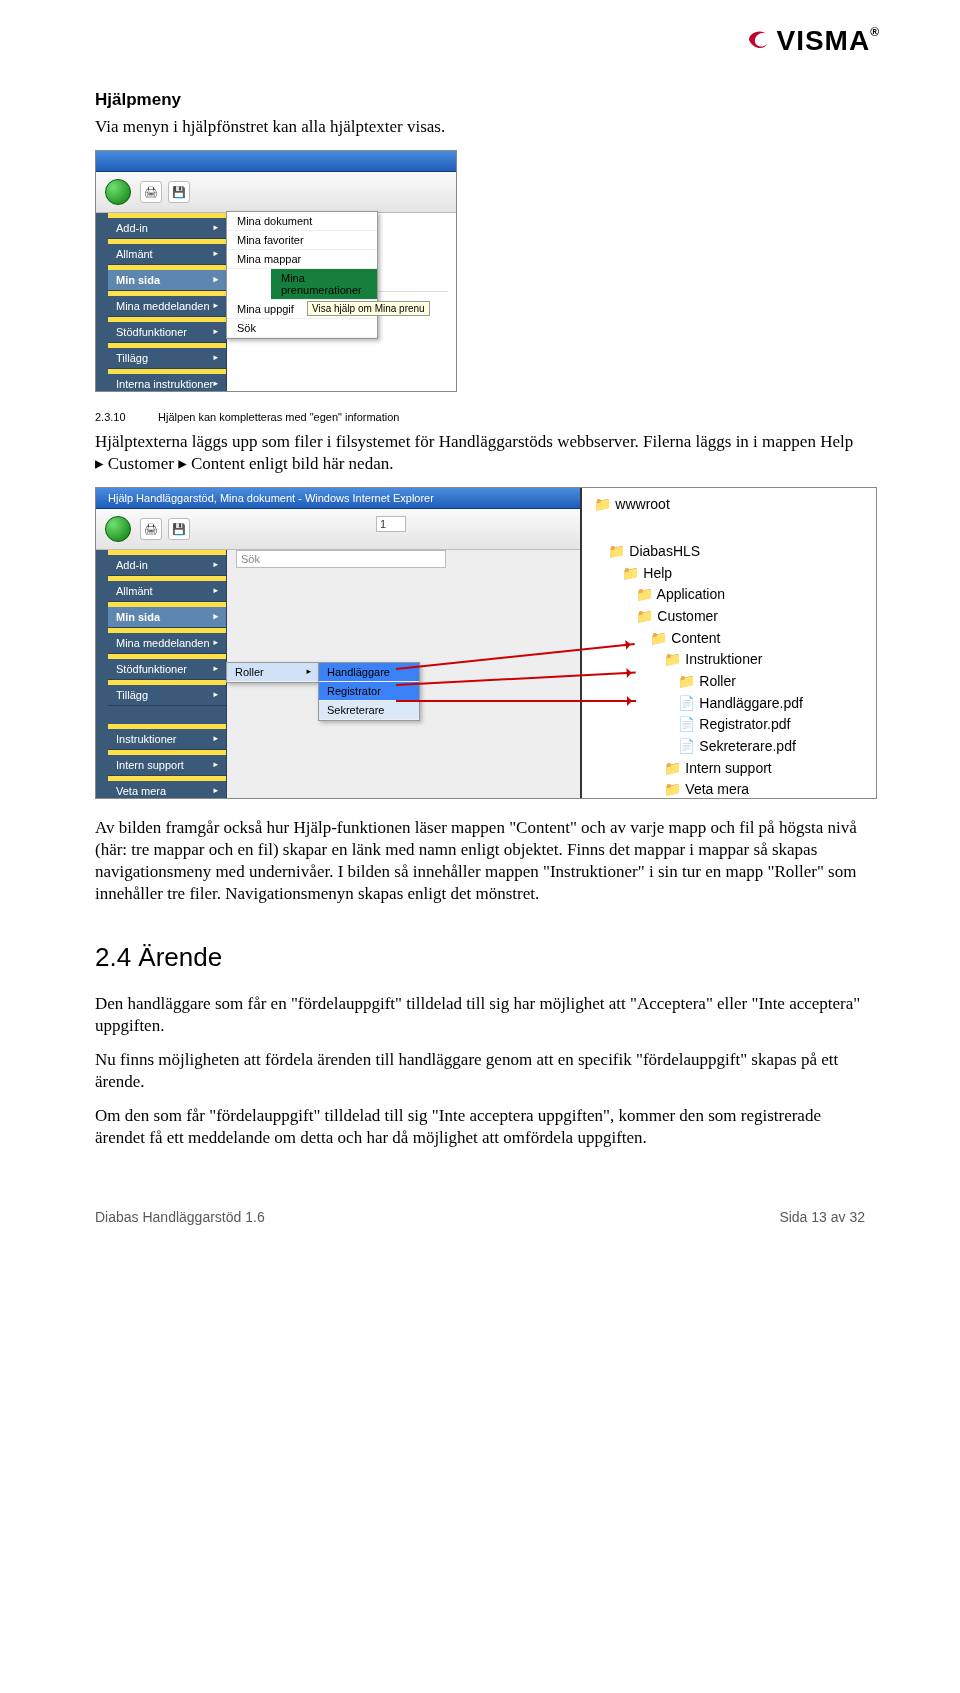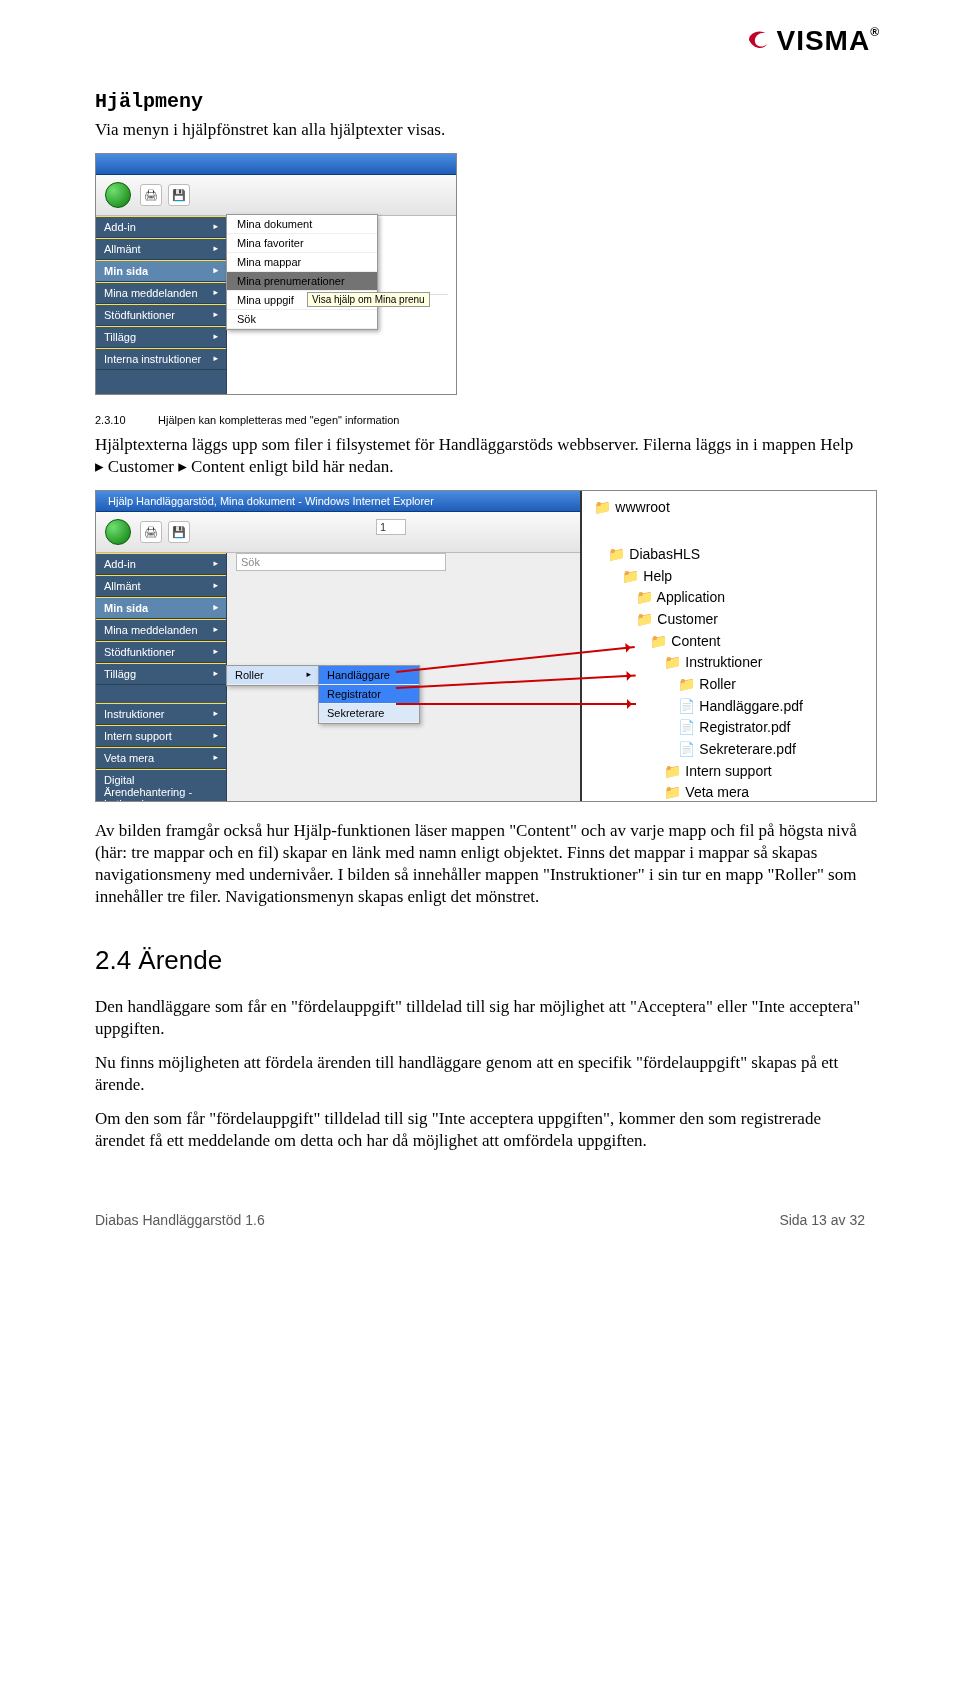--- a/index.html
+++ b/index.html
@@ -23,23 +23,23 @@
     font-size: 28px;
     letter-spacing: 1px;
     color: #000;
   }
   .logo-swirl {
     display: inline-block;
     vertical-align: middle;
     margin-right: 4px;
   }
   h3.heading {
-    font-family: Liberation Mono, monospace;
+    font-family: Liberation Sans, sans-serif;
     font-weight: bold;
-    font-size: 20px;
+    font-size: 17px;
     margin: 20px 0 6px 0;
   }
   .body-text {
     font-size: 17px;
     line-height: 1.3;
     margin: 0 0 12px 0;
   }
   .sub-heading {
     font-family: Arial, Helvetica, sans-serif;
     font-size: 11px;
@@ -105,24 +105,25 @@
     background: #3b5a7a;
     color: #fff;
     width: 130px;
     float: left;
     min-height: 190px;
     border-right: 1px solid #2a4158;
     font-size: 11px;
   }
   .nav-panel .item {
     padding: 4px 8px;
-    border-top: 1px solid #fde047;
+    border-top: 5px solid #fde047;
     border-bottom: 1px solid #2a4158;
     cursor: pointer;
     position: relative;
+    margin-left: 12px;
   }
   .nav-panel .item.sel {
     background: #5e87b0;
     font-weight: bold;
   }
   .nav-panel .item .chev {
     float: right;
     font-size: 9px;
   }
   .submenu {
@@ -136,21 +137,22 @@
     color: #000;
     z-index: 5;
     width: 150px;
   }
   .submenu .sitem {
     padding: 3px 10px;
     border-bottom: 1px solid #eee;
     position: relative;
   }
   .submenu .sitem.hl {
-    background: #737373;
+    background: #15803d;
+    margin-left: 44px;
   }
   .tooltip {
     position: absolute;
     left: 80px;
     top: 1px;
     background: #ffffe0;
     border: 1px solid #999;
     padding: 1px 4px;
     color: #000;
     font-size: 10px;

